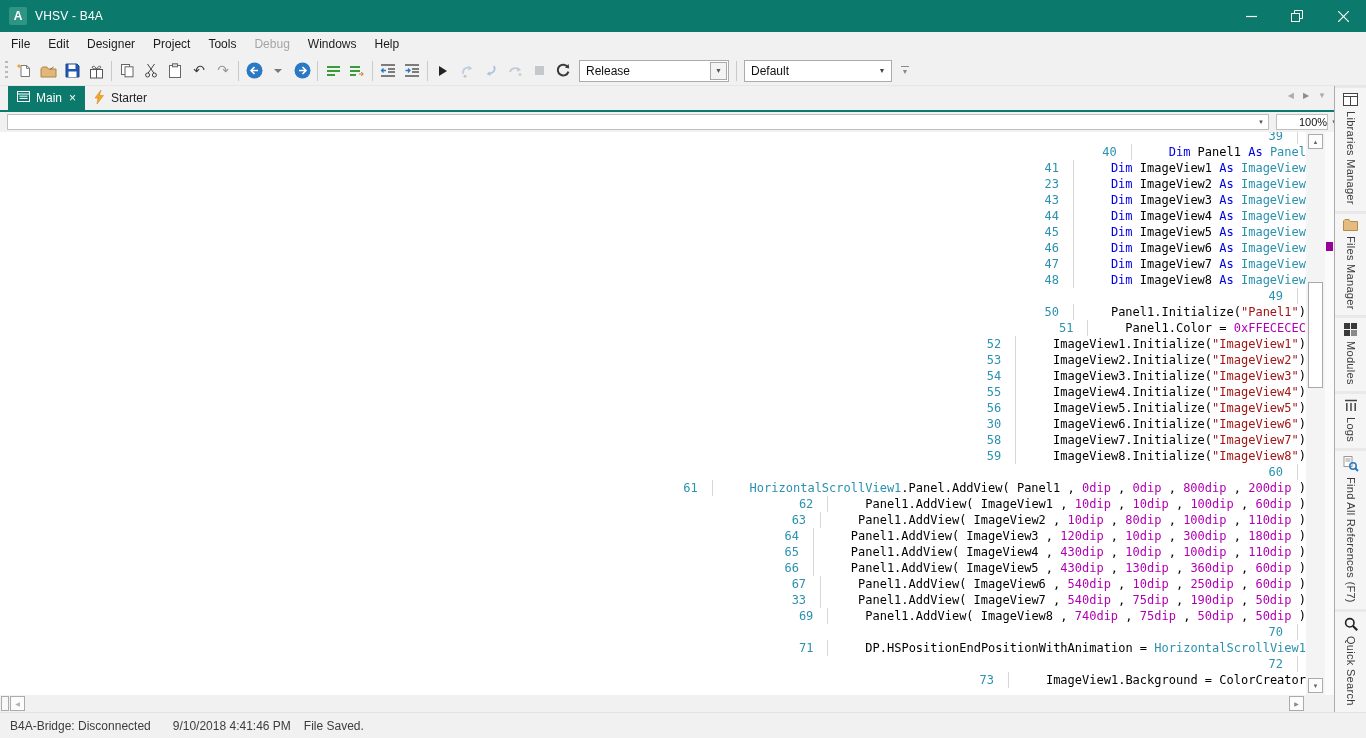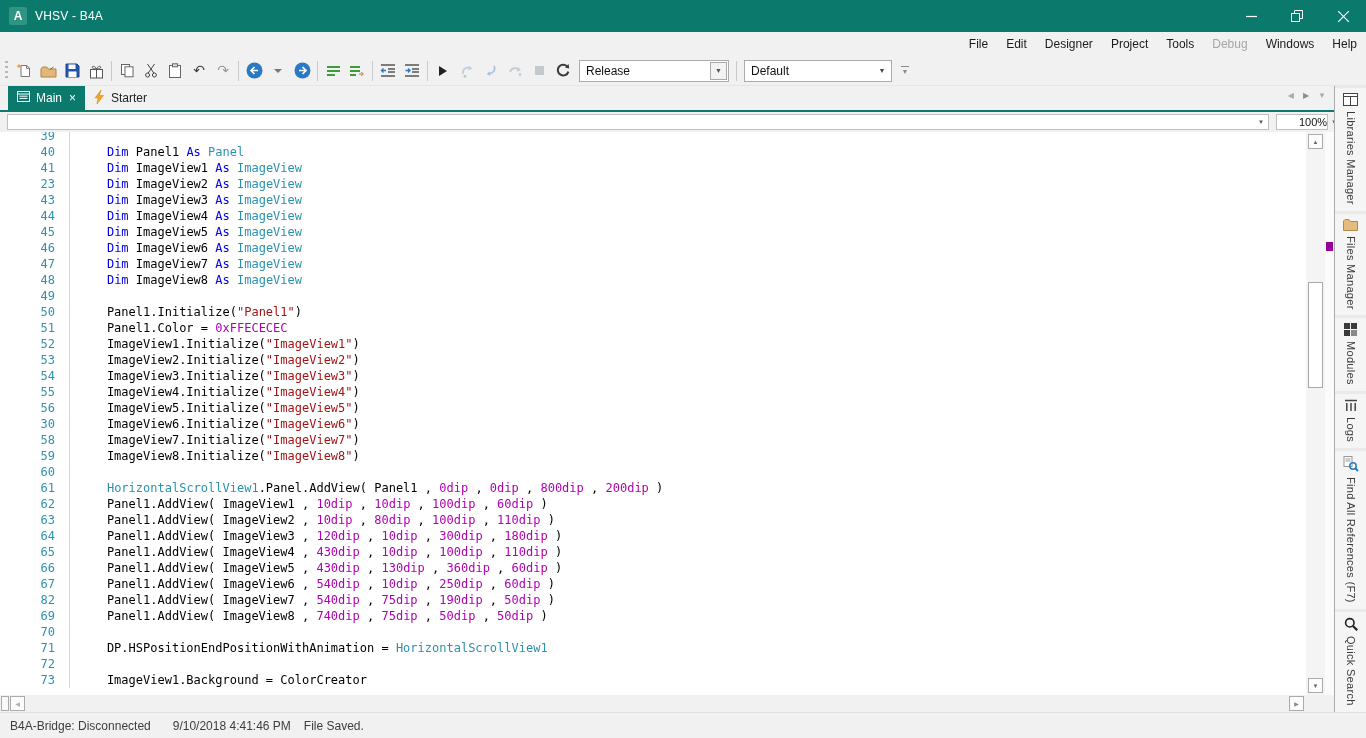--- a/index.html
+++ b/index.html
@@ -8,21 +8,21 @@
 
   
   .titlebar { height:32px; background:var(--teal); display:flex; align-items:center; color:#fff; }
   .app-icon { width:18px; height:18px; margin:0 8px 0 9px; background:#2E9483; border-radius:2px;
               display:flex; align-items:center; justify-content:center; font-weight:bold; font-size:12px; color:#fff; }
   .title-text { font-size:12px; letter-spacing:.2px; }
   .win-controls { margin-left:auto; display:flex; height:32px; }
   .win-btn { width:46px; height:32px; display:flex; align-items:center; justify-content:center; }
 
   
-  .menubar { height:24px; background:#F1F1F1; display:flex; align-items:center; padding-left:2px;justify-content:flex-end; }
+  .menubar { height:24px; background:#F1F1F1; display:flex; align-items:center; padding-left:2px; }
   .menu-item { padding:0 9px; line-height:24px; color:#1B1B1B; }
   .menu-item.disabled { color:#A6A6A6; }
 
   
   .toolbar { height:30px; background:#F1F1F1; display:flex; align-items:center; padding-left:3px; border-bottom:1px solid #E6E6E6; }
   .grip { width:3px; height:20px; margin:0 4px 0 2px;
           background-image:repeating-linear-gradient(#B9B9B9 0 2px, transparent 2px 5px); }
   .tb { width:24px; height:24px; display:flex; align-items:center; justify-content:center; flex-shrink:0; }
   .tb svg { display:block; }
   .tb.disabled { opacity:.5; }
@@ -51,21 +51,21 @@
   .teal-line { height:2px; background:var(--teal); }
 
   .quickbar { height:20px; display:flex; align-items:center; background:#F1F1F1; padding:2px 6px 2px 7px; gap:7px; }
   .proc-combo { flex:1; height:16px; background:#fff; border:1px solid #BFBFBF; display:flex; align-items:center; justify-content:flex-end; }
   .proc-combo .arrow, .zoom-combo .arrow { font-size:6px; color:#555; padding:0 4px; }
   .zoom-combo { width:52px; height:16px; background:#fff; border:1px solid #BFBFBF; display:flex; align-items:center; }
   .zoom-combo .val { flex:1; padding-left:5px; font-size:11px; color:#111;margin-left:17px; }
 
   .editor-body { flex:1; display:flex; background:#fff; overflow:hidden; }
   .lines-wrap { flex:1; overflow:hidden; margin-top:-4px; min-width:0; }
-  .code-line { display:flex; height:16px; line-height:16px; font-family:"DejaVu Sans Mono", monospace; font-size:12px; }
+  .code-line { display:flex; height:16px; line-height:16px; font-family:"DejaVu Sans Mono", monospace; font-size:12px;justify-content:flex-end; }
   .ln { width:70px; text-align:right; padding-right:14px; color:var(--lnc); flex-shrink:0;
         border-right:1px solid #D6D6D6; }
   .lc { padding-left:8px; white-space:pre; color:#000; }
   .tok-k { color:var(--kw); } .tok-t { color:var(--ty); } .tok-s { color:var(--st); } .tok-n { color:var(--nu); }
 
   .vscroll { width:19px; background:#F4F4F4; position:relative; flex-shrink:0; }
   .sbtn { position:absolute; left:2px; width:15px; height:15px; border:1px solid #ABABAB; background:#FCFCFC;
           display:flex; align-items:center; justify-content:center; font-size:6px; color:#666; }
   .sbtn.up { top:2px; } .sbtn.down { bottom:2px; }
   .vthumb { position:absolute; left:2px; top:150px; width:15px; height:106px; border:1px solid #A8A8A8; background:#FFFFFF; }
@@ -487,21 +487,21 @@
           </div>
           <div class="code-line">
             <span class="ln">66</span>
             <span class="lc"><span>    Panel1.AddView( ImageView5 , </span><span class="tok-n">430dip</span><span> , </span><span class="tok-n">130dip</span><span> , </span><span class="tok-n">360dip</span><span> , </span><span class="tok-n">60dip</span><span> )</span></span>
           </div>
           <div class="code-line">
             <span class="ln">67</span>
             <span class="lc"><span>    Panel1.AddView( ImageView6 , </span><span class="tok-n">540dip</span><span> , </span><span class="tok-n">10dip</span><span> , </span><span class="tok-n">250dip</span><span> , </span><span class="tok-n">60dip</span><span> )</span></span>
           </div>
           <div class="code-line">
-            <span class="ln">82</span>
+            <span class="ln">33</span>
             <span class="lc"><span>    Panel1.AddView( ImageView7 , </span><span class="tok-n">540dip</span><span> , </span><span class="tok-n">75dip</span><span> , </span><span class="tok-n">190dip</span><span> , </span><span class="tok-n">50dip</span><span> )</span></span>
           </div>
           <div class="code-line">
             <span class="ln">69</span>
             <span class="lc"><span>    Panel1.AddView( ImageView8 , </span><span class="tok-n">740dip</span><span> , </span><span class="tok-n">75dip</span><span> , </span><span class="tok-n">50dip</span><span> , </span><span class="tok-n">50dip</span><span> )</span></span>
           </div>
           <div class="code-line">
             <span class="ln">70</span>
             <span class="lc"></span>
           </div>

